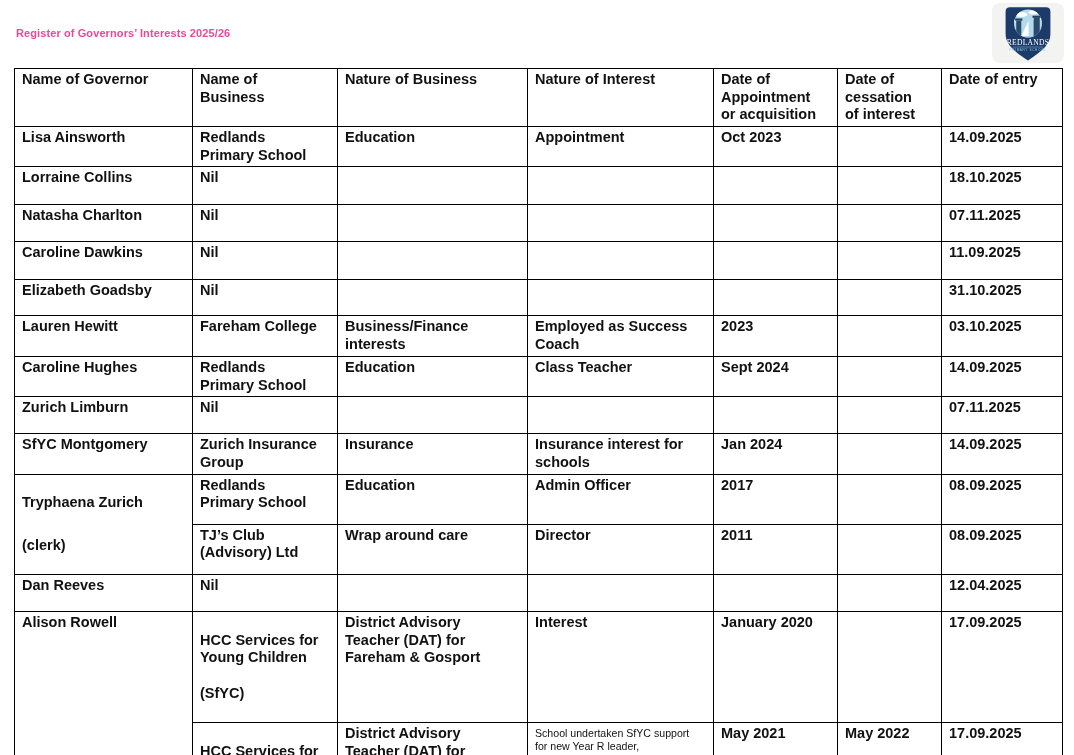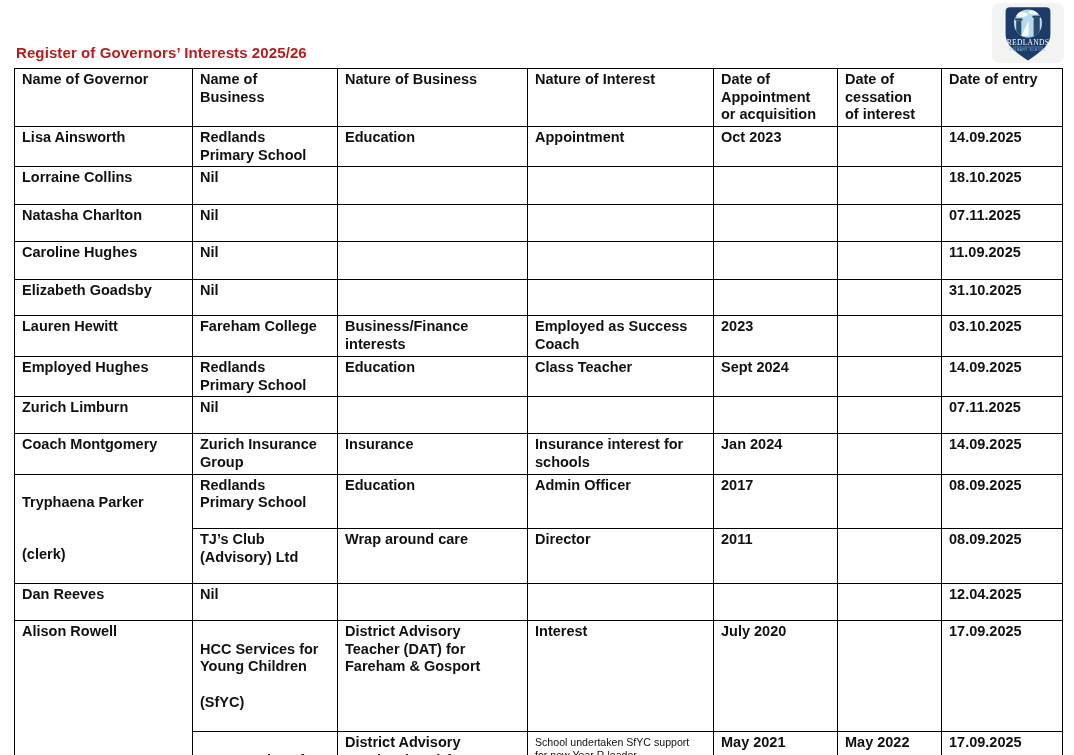--- a/index.html
+++ b/index.html
@@ -5,24 +5,24 @@
   * { margin: 0; padding: 0; box-sizing: border-box; }
   body {
     width: 1074px; height: 755px;
     background: #ffffff;
     font-family: "Liberation Sans", sans-serif;
     position: relative;
     overflow: hidden;
   }
   .page-title {
     position: absolute;
-    left: 16px; top: 44px;
-    font-size: 15px;
+    left: 16px; top: 27px;
+    font-size: 11px;
     font-weight: bold;
-    color: #b91c1c;
+    color: #ec4899;
     letter-spacing: 0.1px;
   }
   .logo-card {
     position: absolute;
     right: 10px; top: 3px;
     width: 72px; height: 60px;
     background: #f3f3f2;
     border-radius: 8px;
     display: flex; align-items: center; justify-content: center;
   }
@@ -38,21 +38,21 @@
     vertical-align: top;
     text-align: left;
     padding: 2px 4px 2px 7px;
     font-size: 14.5px;
     font-weight: bold;
     color: #111;
     line-height: 1.22;
     white-space: pre-line;
     overflow: hidden;
   }
-  .clerk-note { margin-top: 16px; }
+  .clerk-note { margin-top: 7px; }
   .sp {
     text-decoration-style: wavy;
     text-decoration-color: #d40000;
     text-decoration-thickness: 1px;
     text-underline-offset: 2px;
   }
   td.small-note {
     font-size: 10.6px;
     font-weight: normal;
     line-height: 1.2;
@@ -140,21 +140,21 @@
       <td>Natasha Charlton</td>
       <td>Nil</td>
       <td></td>
       <td></td>
       <td></td>
       <td></td>
       <td>07.11.2025</td>
     </tr>
 
     <tr style="height:38px">
-      <td>Caroline Hughes</td>
+      <td>Caroline Dawkins</td>
       <td>Nil</td>
       <td></td>
       <td></td>
       <td></td>
       <td></td>
       <td>11.09.2025</td>
     </tr>
 
     <tr style="height:36px">
       <td>Elizabeth Goadsby</td>
@@ -172,55 +172,55 @@
       <td>Business/Finance
 interests</td>
       <td>Employed as Success
 Coach</td>
       <td>2023</td>
       <td></td>
       <td>03.10.2025</td>
     </tr>
 
     <tr style="height:38px">
-      <td>Employed Hughes</td>
+      <td>Caroline Hughes</td>
       <td>Redlands
 Primary School</td>
       <td>Education</td>
       <td>Class Teacher</td>
       <td>Sept 2024</td>
       <td></td>
       <td>14.09.2025</td>
     </tr>
 
     <tr style="height:37px">
       <td>Zurich Limburn</td>
       <td>Nil</td>
       <td></td>
       <td></td>
       <td></td>
       <td></td>
       <td>07.11.2025</td>
     </tr>
 
     <tr style="height:37px">
-      <td>Coach Montgomery</td>
+      <td>SfYC Montgomery</td>
       <td>Zurich Insurance
 Group</td>
       <td>Insurance</td>
       <td>Insurance interest for
 schools</td>
       <td>Jan 2024</td>
       <td></td>
       <td>14.09.2025</td>
     </tr>
 
     <tr style="height:37px">
       <td rowspan="2">
-        <div>Tryphaena Parker</div>
+        <div>Tryphaena Zurich</div>
         <div class="clerk-note">(clerk)</div>
       </td>
       <td>Redlands
 Primary School</td>
       <td>Education</td>
       <td>Admin Officer</td>
       <td>2017</td>
       <td></td>
       <td>08.09.2025</td>
     </tr>
@@ -249,21 +249,21 @@
       <td rowspan="2">Alison Rowell</td>
       <td>
         <div>HCC Services for
 Young Children</div>
         <div><span class="sp">(SfYC)</span></div>
       </td>
       <td>District Advisory
 Teacher (DAT) for
 Fareham &amp; Gosport</td>
       <td>Interest</td>
-      <td>July 2020</td>
+      <td>January 2020</td>
       <td></td>
       <td>17.09.2025</td>
     </tr>
 
     <tr style="height:70px">
       <td>
         <div>HCC Services for
 Young Children</div>
         
       </td>

